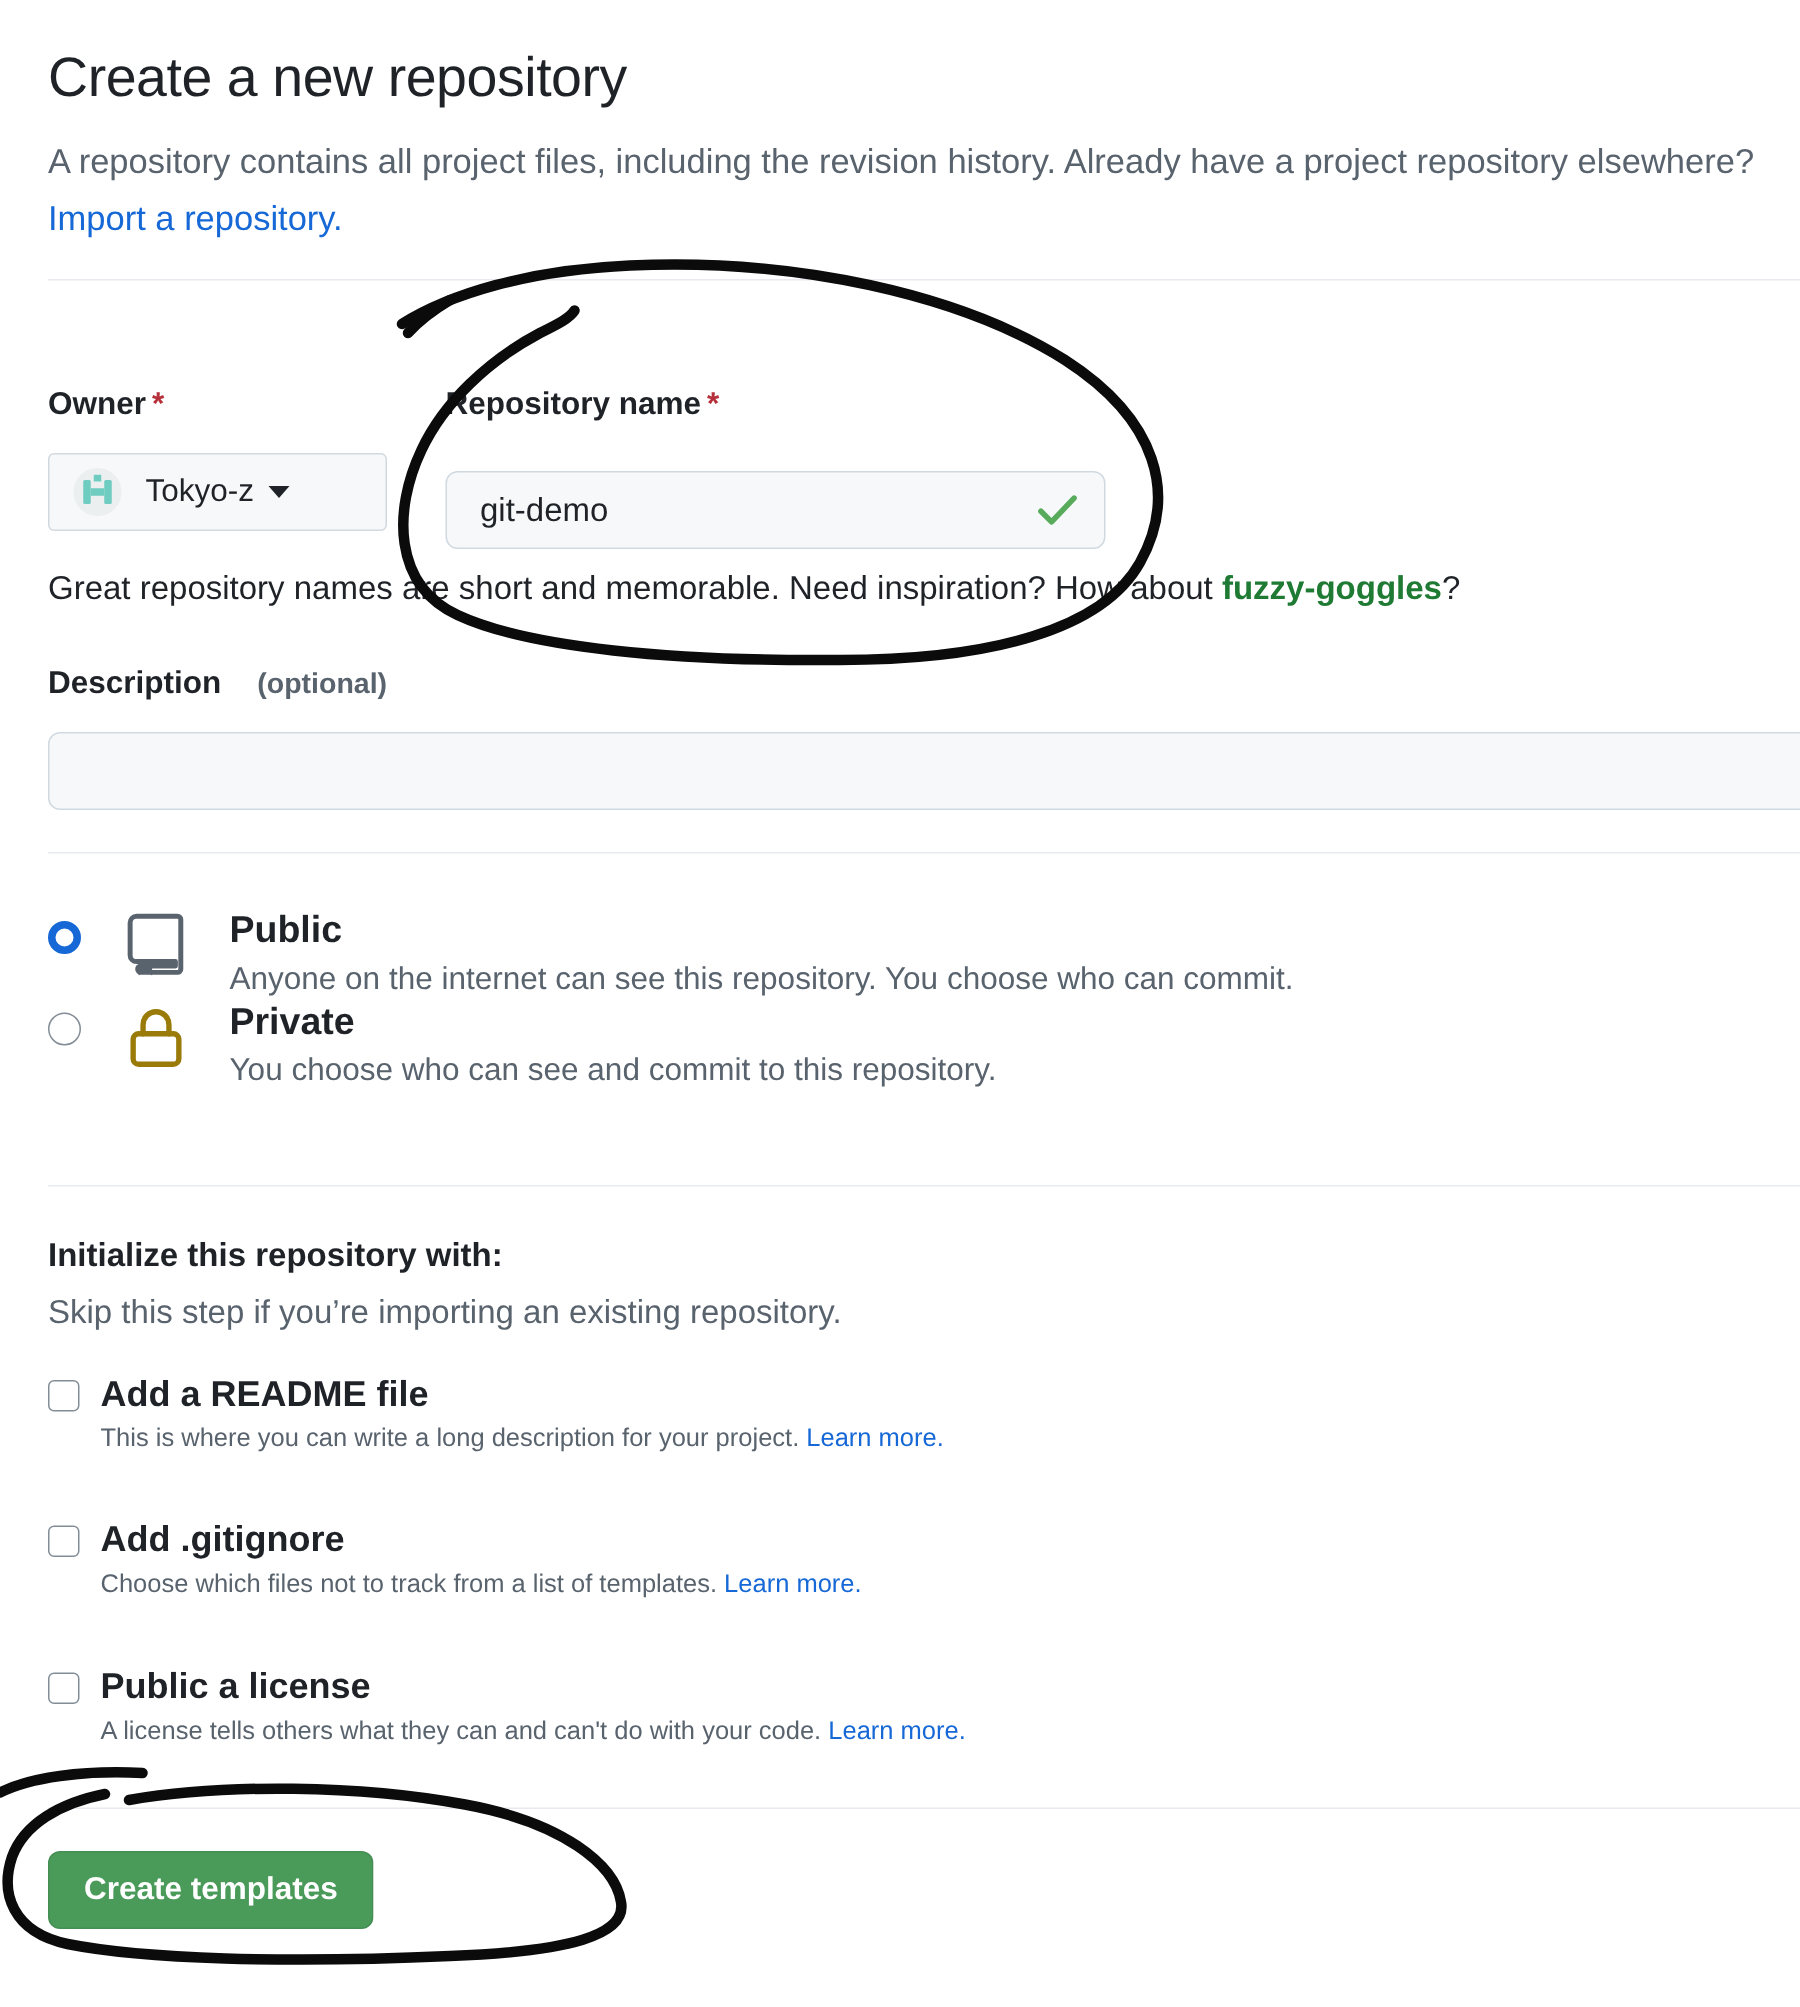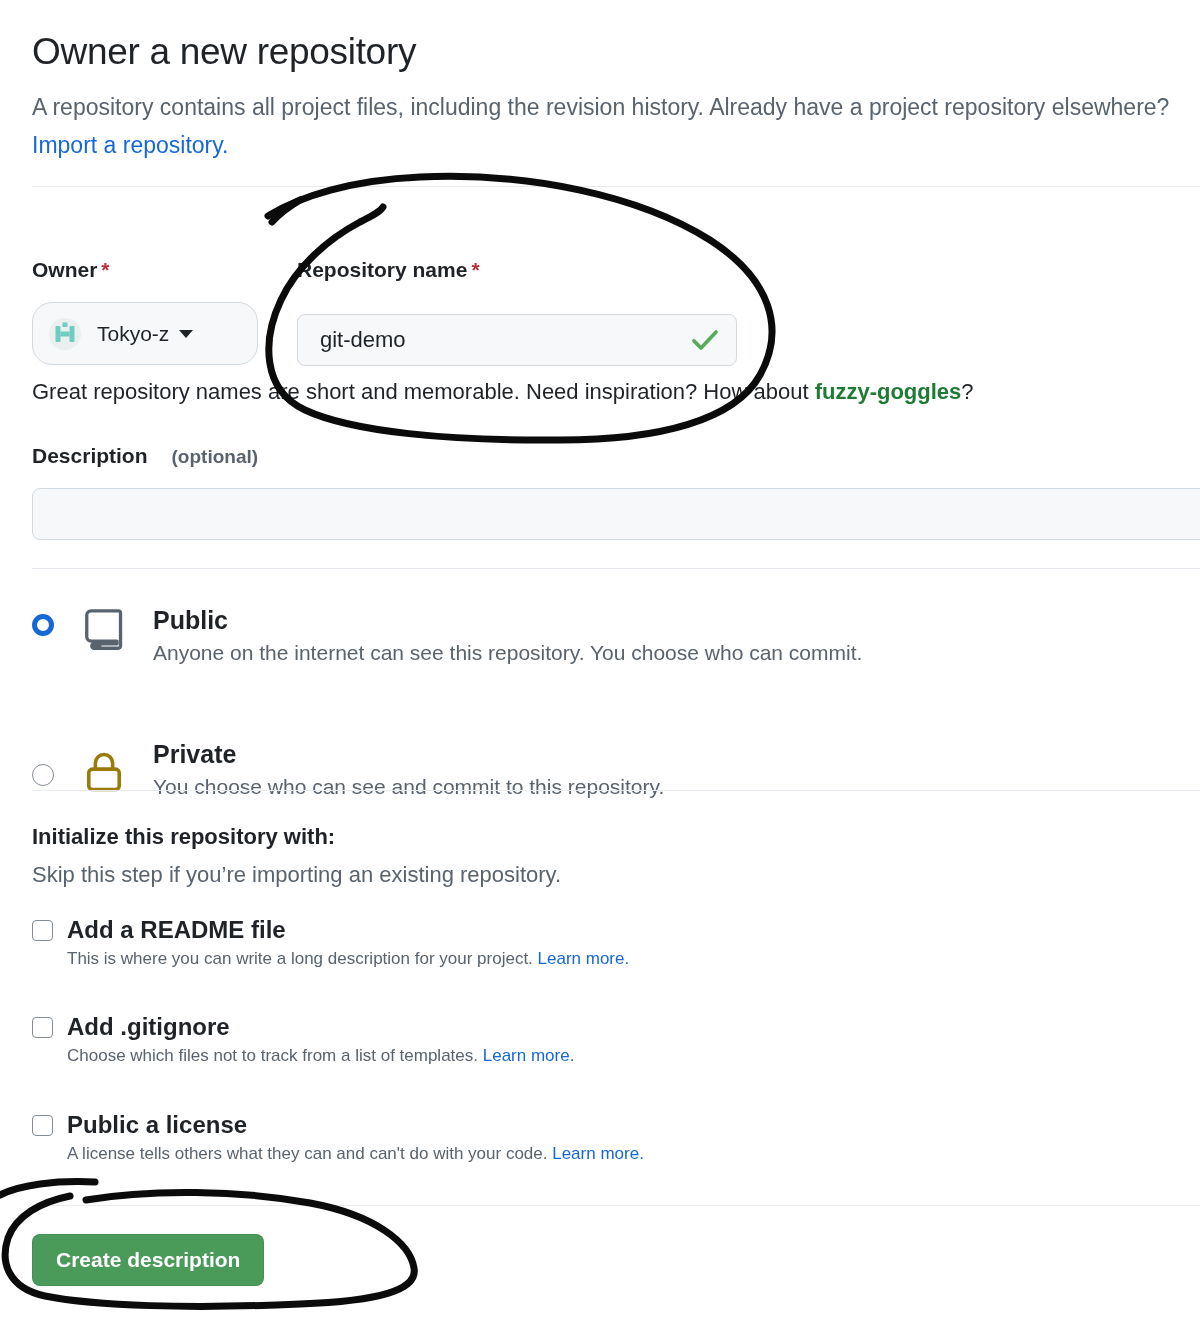--- a/index.html
+++ b/index.html
@@ -78,24 +78,24 @@
   .req-star {
     color: #b5303a;
     font-weight: 700;
     margin-left: 4px;
   }
 
   .owner-block { position: absolute; left: 0; top: 0; }
   .owner-select {
     margin-top: 20px;
     width: 226px;
-    height: 63px;
+    height: 52px;
     box-sizing: border-box;
     border: 1px solid #d1d9e0;
-    border-radius: 20px;
+    border-radius: 4px;
     background: #f6f8fa;
     display: flex;
     align-items: center;
     padding: 0 16px;
     cursor: pointer;
   }
   .avatar {
     width: 32px; height: 32px;
     border-radius: 50%;
     background: #eef1f2;
@@ -190,21 +190,21 @@
   }
 
   
   .vis-option {
     position: absolute;
     left: 32px;
     display: flex;
     align-items: flex-start;
   }
   .vis-public  { top: 606px; }
-  .vis-private { top: 740px; align-items: center; }
+  .vis-private { top: 667px; }
 
   .radio {
     width: 22px; height: 22px;
     border-radius: 50%;
     box-sizing: border-box;
     flex: 0 0 auto;
     margin-top: 8px;
     cursor: pointer;
   }
   .radio.checked {
@@ -315,21 +315,21 @@
     width: 1200px;
     height: 1338px;
     pointer-events: none;
   }
 </style>
 </head>
 <body>
 
 <div class="page">
 
-  <div class="page-title">Owner a new repository</div>
+  <div class="page-title">Create a new repository</div>
   <div class="page-subtitle"><span>A repository contains all project files, including the revision history. Already have a project repository elsewhere? </span><a class="link" href="#">Import a repository.</a></div>
 
   <div class="divider d1"></div>
 
   <div class="field-row">
 
     <div class="owner-block">
       <div class="field-label"><span>Owner</span><span class="req-star">*</span></div>
       <div class="owner-select">
         <svg class="avatar" viewBox="0 0 32 32">
@@ -411,21 +411,21 @@
   <div class="check-option co-license">
     <div class="check-head">
       <span class="checkbox"></span>
       <span class="check-title">Public a license</span>
     </div>
     <div class="check-desc"><span>A license tells others what they can and can't do with your code. </span><a class="link" href="#">Learn more.</a></div>
   </div>
 
   <div class="divider d4"></div>
 
-  <button class="create-btn">Create description</button>
+  <button class="create-btn">Create templates</button>
 
   <svg class="annotations" viewBox="0 0 1200 1338">
     <g fill="none" stroke="#0b0b0b" stroke-width="7" stroke-linecap="round" stroke-linejoin="round">
 
       <path d="M268 216
                C 300 196, 352 180, 420 177
                C 530 172, 640 196, 710 240
                C 772 280, 785 330, 760 375
                C 735 420, 660 440, 560 440
                C 450 441, 352 432, 305 410

